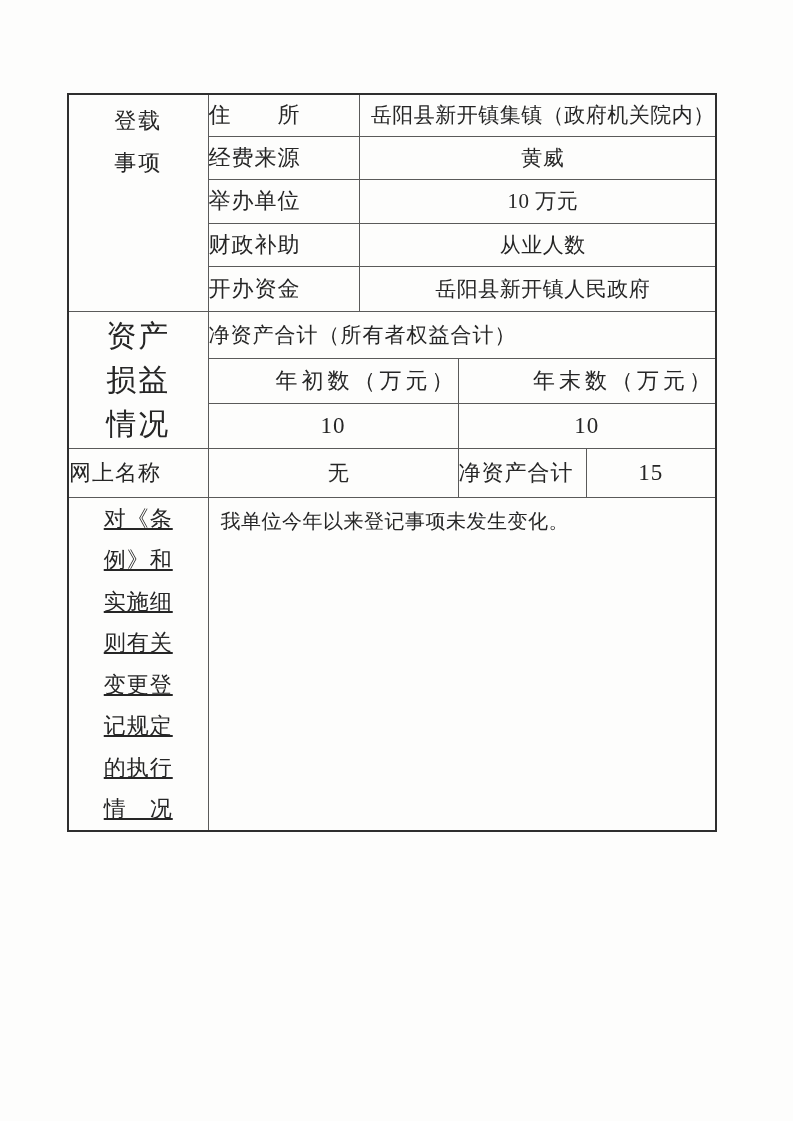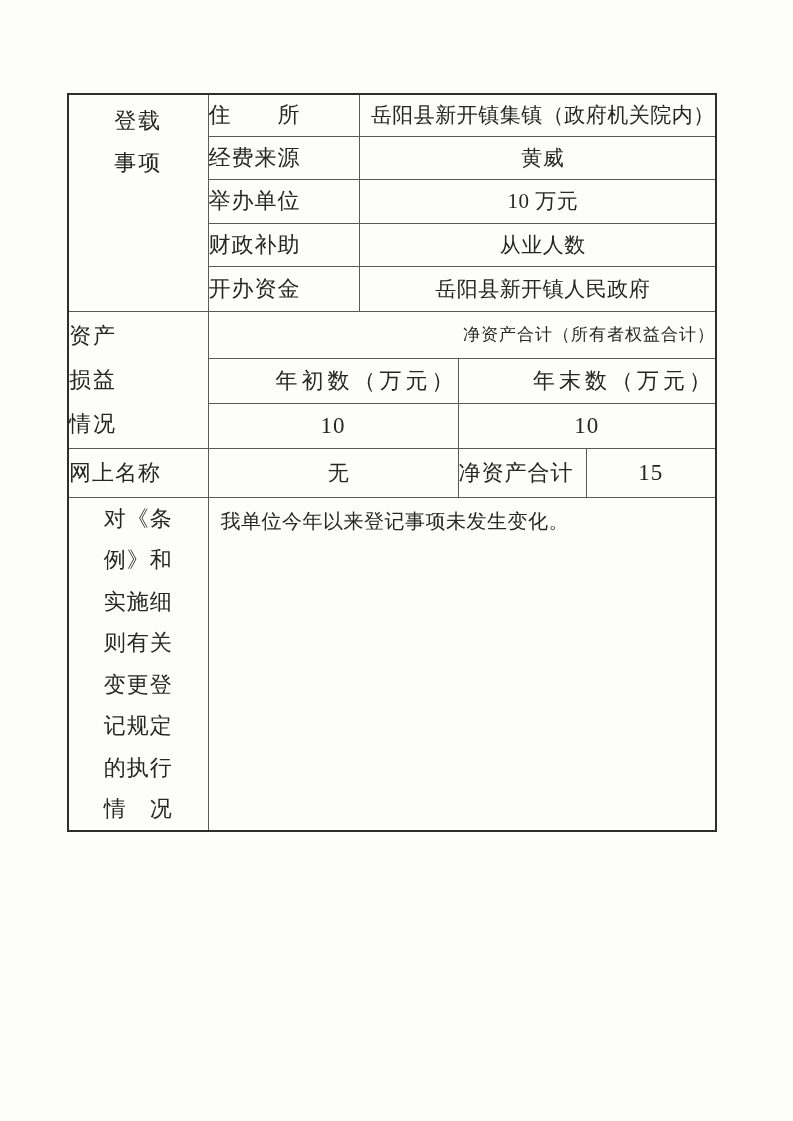--- a/index.html
+++ b/index.html
@@ -42,36 +42,36 @@
   .hdr-top {               
     vertical-align: top;
     text-align: center;
     font-size: 22px;
     padding-top: 5px;
     letter-spacing: 2px;
   }
   .hdr-top .hline { line-height: 42px; height: 42px; }
   .hdr-mid {               
     vertical-align: middle;
-    text-align: left;
-    font-size: 22px;
+    text-align: center;
+    font-size: 30px;
     letter-spacing: 2px;
   }
   .hdr-mid .hline { line-height: 44px; height: 44px; }
   .hdr-long {              
     vertical-align: top;
     text-align: center;
     font-size: 22px;
     letter-spacing: 1px;
   }
-  .hdr-long .hline { line-height: 41.5px; height: 41.5px; }
+  .hdr-long .hline { line-height: 41.5px; height: 41.5px; text-decoration: underline; }
 
   .c-label  { text-align: left; font-size: 22px; letter-spacing: 1px; }
   .c-value  { text-align: center; padding-left: 11px; letter-spacing: 0.5px; }
-  .c-subhdr { text-align: right; font-size: 17px; letter-spacing: 1px; }
+  .c-subhdr { text-align: left; font-size: 21px; letter-spacing: 1px; }
   .c-colhdr { text-align: right; font-size: 22px; letter-spacing: 4px; }
   .c-num    { text-align: center; font-size: 23px; letter-spacing: 1px; }
   .c-content {
     vertical-align: top;
     text-align: left;
     padding: 9px 12px 0 12px;
     font-size: 20px;
     letter-spacing: 0.5px;
     line-height: 29px;
   }

